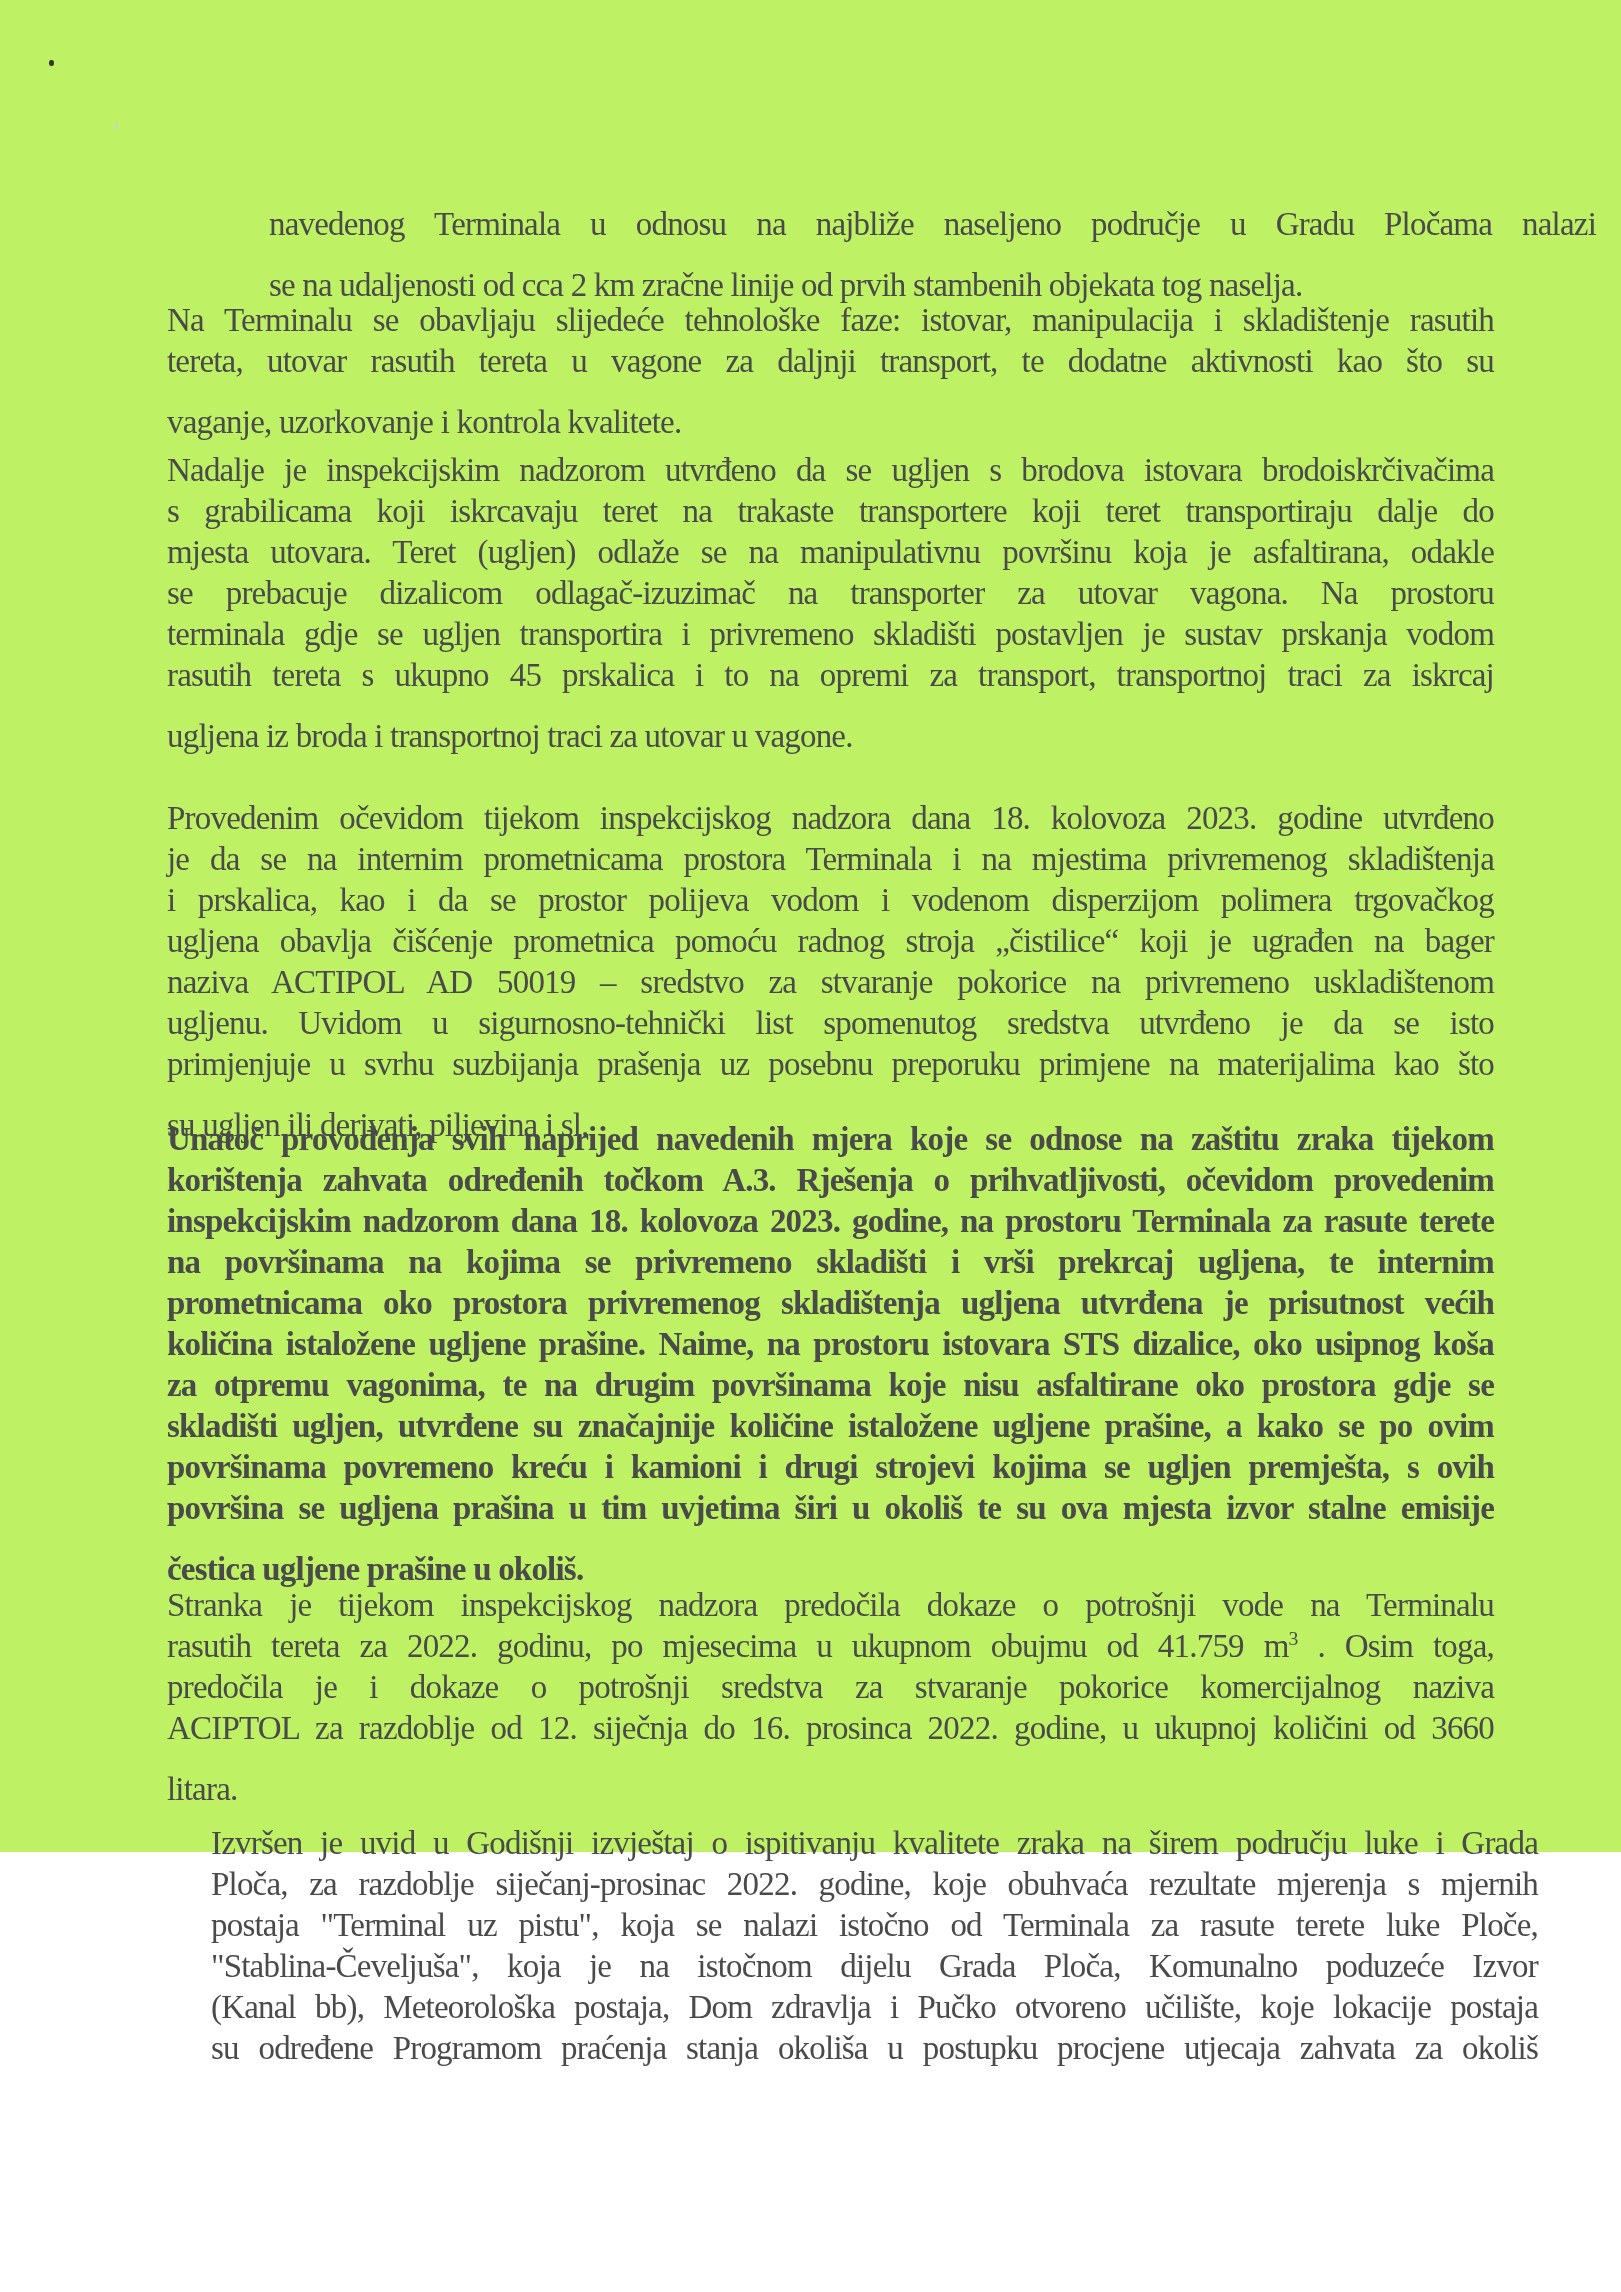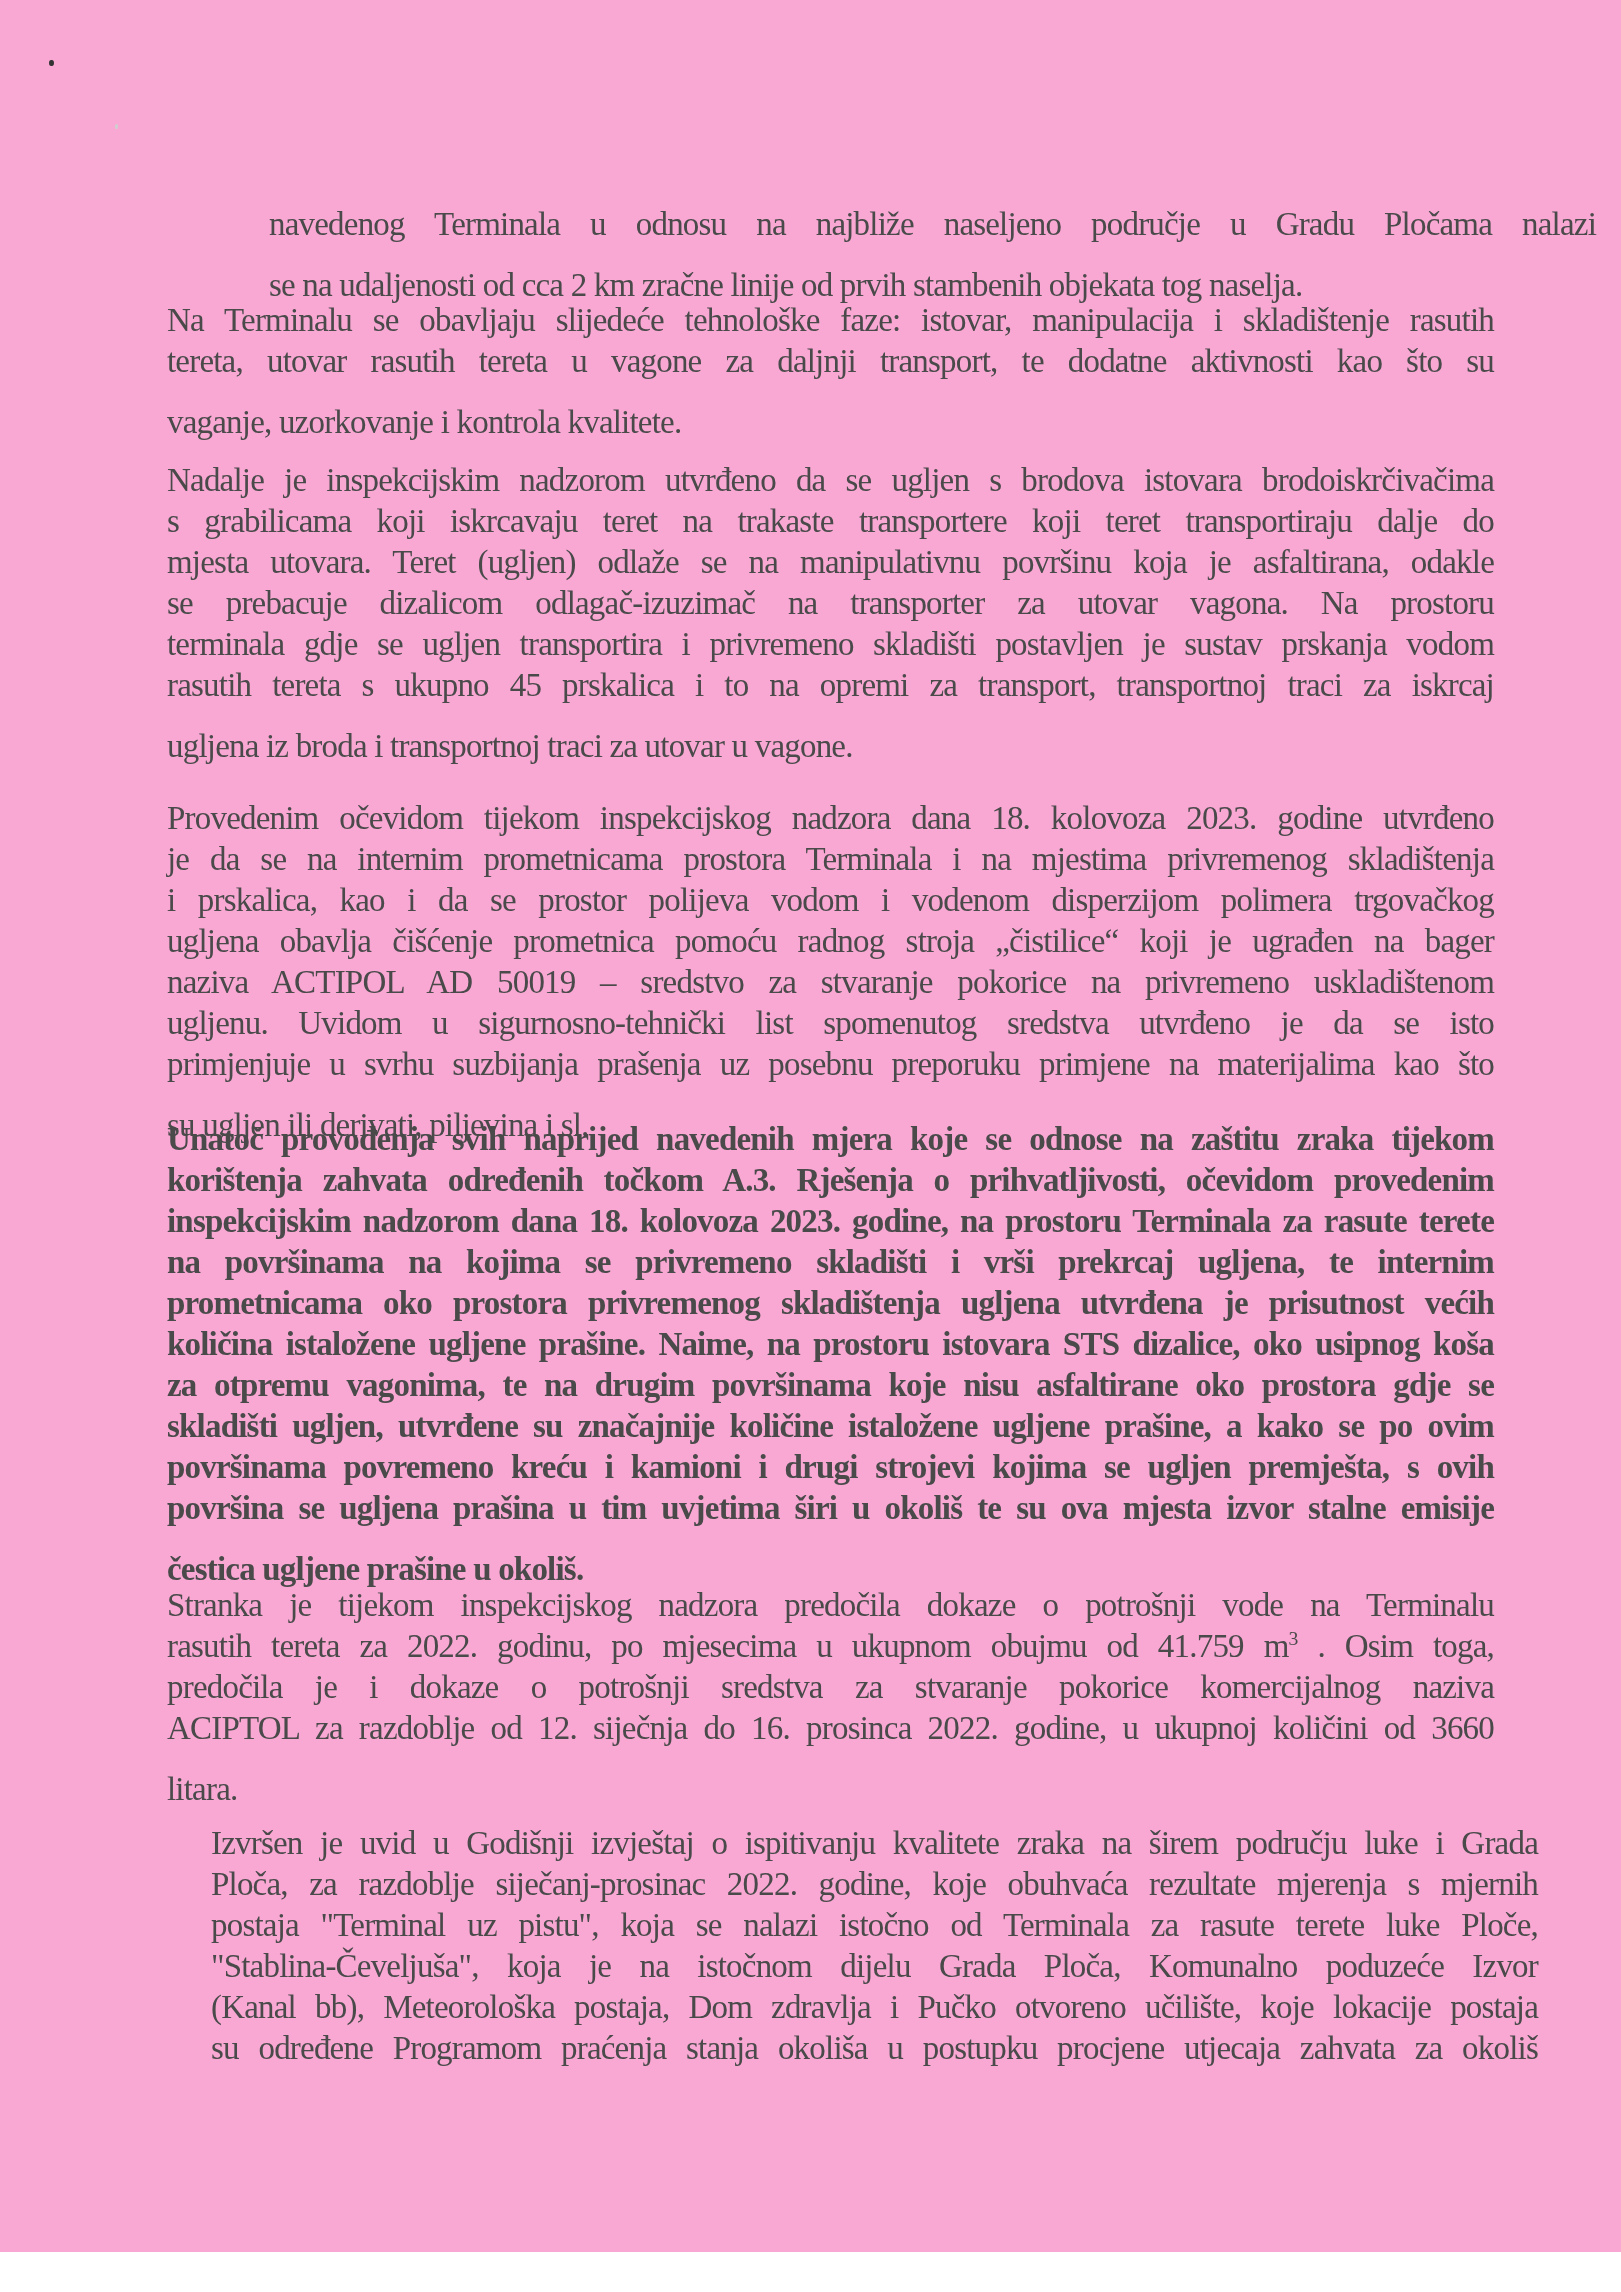--- a/index.html
+++ b/index.html
@@ -1,17 +1,17 @@
 <!DOCTYPE html>
 <html style="font-size:14.3px"><head>
 <meta charset="utf-8">
 <style>
   html, body { margin: 0; padding: 0; background: #ffffff; }
   body { width: 1622px; height: 2293px; position: relative; overflow: hidden; }
-  .page { position: absolute; left: 0; top: 0; width: 1622px; height: 2252px; background: #f9a8d4; }
+  .page { position: absolute; left: 0; top: 0; width: 1622px; height: 1852px; background: #bef264; }
   .speck { position: absolute; border-radius: 50%; }
   .speck.a { left: 49px; top: 60px; width: 4.5px; height: 6.3px; background: #333; }
   .speck.b { left: 115px; top: 124px; width: 2.7px; height: 5.4px; background: #cfcfcf; }
   .text {
     position: absolute; left: 167px; width: 1327px;
     font-family: "Liberation Serif", "DejaVu Serif", serif;
     font-size: 33px; line-height: 41px; color: #4a4a4a;
     letter-spacing: -0.8px; word-spacing: 0px;
   }
   .line { display: block; white-space: nowrap; margin-top: 20px; }
@@ -30,21 +30,21 @@
     <span class="jl">navedenog Terminala u odnosu na najbliže naseljeno područje u Gradu Pločama nalazi</span>
     <span class="line">se na udaljenosti od cca 2 km zračne linije od prvih stambenih objekata tog naselja.</span>
   </div>
 
   <div class="text" style="top:300px;font-family:Liberation Serif, serif;">
     <span class="jl">Na Terminalu se obavljaju slijedeće tehnološke faze: istovar, manipulacija i skladištenje rasutih</span>
     <span class="jl">tereta, utovar rasutih tereta u vagone za daljnji transport, te dodatne aktivnosti kao što su</span>
     <span class="line">vaganje, uzorkovanje i kontrola kvalitete.</span>
   </div>
 
-  <div class="text" style="top:460px;">
+  <div class="text" style="top:450px;">
     <span class="jl">Nadalje je inspekcijskim nadzorom utvrđeno da se ugljen s brodova istovara brodoiskrčivačima</span>
     <span class="jl">s grabilicama koji iskrcavaju teret na trakaste transportere koji teret transportiraju dalje do</span>
     <span class="jl">mjesta utovara. Teret (ugljen) odlaže se na manipulativnu površinu koja je asfaltirana, odakle</span>
     <span class="jl">se prebacuje dizalicom odlagač-izuzimač na transporter za utovar vagona. Na prostoru</span>
     <span class="jl">terminala gdje se ugljen transportira i privremeno skladišti postavljen je sustav prskanja vodom</span>
     <span class="jl">rasutih tereta s ukupno 45 prskalica i to na opremi za transport, transportnoj traci za iskrcaj</span>
     <span class="line">ugljena iz broda i transportnoj traci za utovar u vagone.</span>
   </div>
 
   <div class="text" style="top:798px;">

